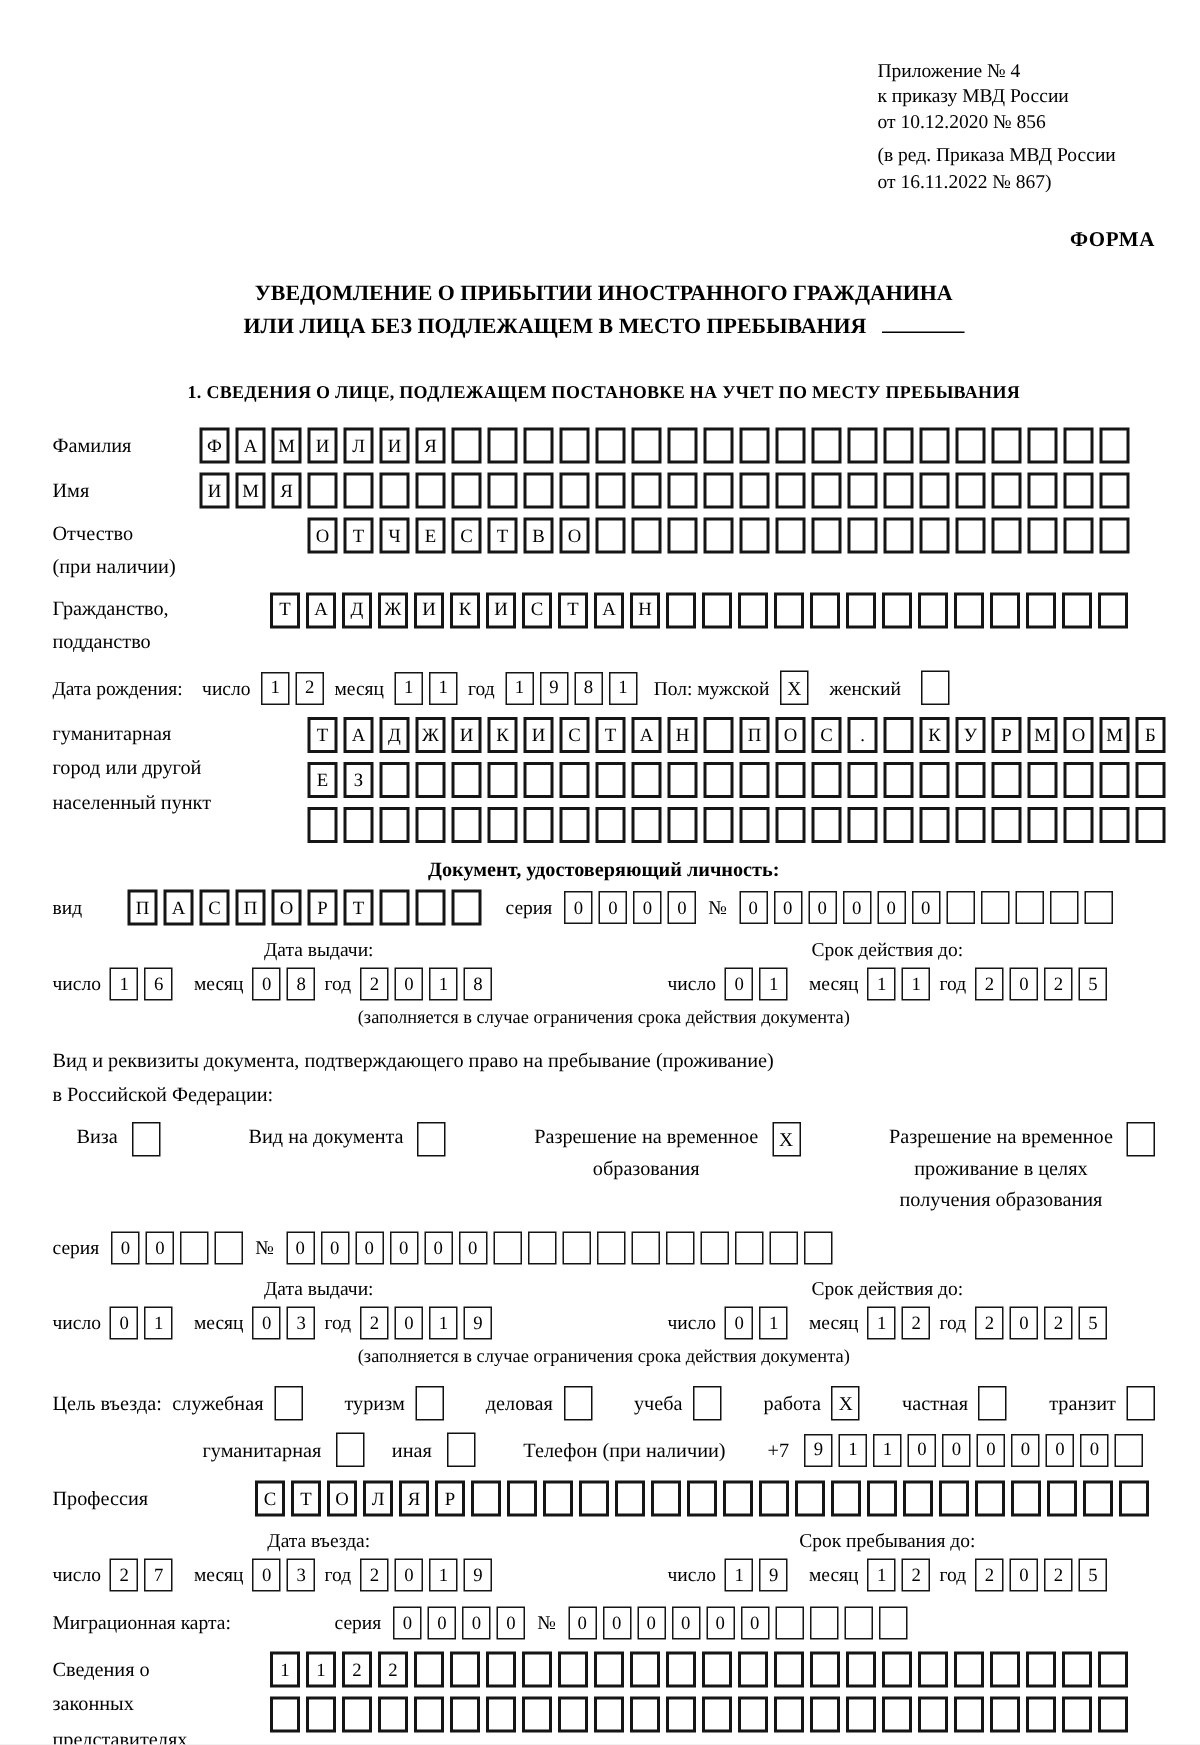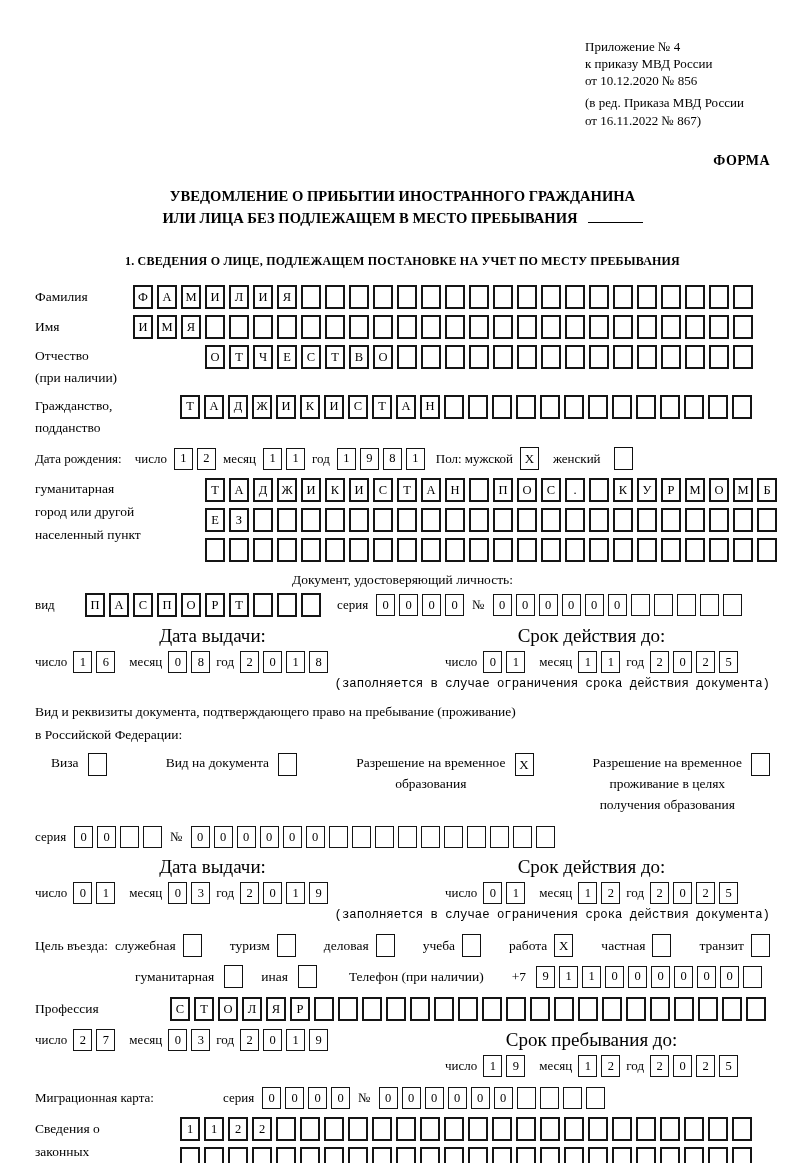--- a/index.html
+++ b/index.html
@@ -19,26 +19,26 @@
   .lblcol{font-size:13.5px;line-height:1.62;flex:0 0 auto;}
   .cells{display:flex;gap:4px;flex:0 0 auto;}
   .cell{width:16px;height:20px;border:2px solid #151515;display:flex;align-items:center;justify-content:center;
         font-size:12.5px;flex:0 0 auto;background:#fff;}
   .thin .cell{border-width:1.5px;width:17px;}
   .stack{display:flex;flex-direction:column;gap:6px;}
   .chk{width:17px;height:21px;border:1.5px solid #111;display:inline-flex;align-items:center;justify-content:center;
        font-size:13px;flex:0 0 auto;background:#fff;}
   .inline{display:flex;align-items:center;gap:8px;}
   .dlbl{font-size:13px;}
-  .center-bold{font-weight:normal;text-align:center;font-size:13.5px;margin-top:10px;}
+  .center-bold{font-weight:bold;text-align:center;font-size:13.5px;margin-top:10px;}
   .dates{display:flex;margin-top:8px;}
   .dg{display:flex;flex-direction:column;}
-  .dg .dtitle{text-align:center;font-size:19px;margin-bottom:4px;}
+  .dg .dtitle{text-align:center;font-size:13px;margin-bottom:4px;}
   .dg .dline{display:flex;align-items:center;gap:6px;}
-  .note{font-size:12.3px;text-align:right;margin-top:4px;font-family:Liberation Mono, monospace;}
+  .note{font-size:12.3px;text-align:center;margin-top:4px;}
   .intro{font-size:13.5px;margin-top:10px;line-height:1.7;}
   .opts{display:flex;justify-content:space-between;align-items:flex-start;margin-top:6px;}
   .opt{display:flex;align-items:flex-start;gap:9px;margin-left:16px;}
   .opt .olines{font-size:13.5px;text-align:center;line-height:1.55;}
   .purpose{display:flex;justify-content:space-between;align-items:center;margin-top:12px;font-size:13.5px;}
   .purpose .pi{display:flex;align-items:center;gap:7px;}
   .purpose2{display:flex;align-items:center;margin-top:8px;font-size:13.5px;margin-left:100px;gap:10px;}
 </style>
 </head>
 <body>
@@ -584,20 +584,21 @@
         <span class="cell"></span>
         <span class="cell"></span>
         <span class="cell"></span>
         <span class="cell"></span>
         <span class="cell"></span>
       </span>
   </div>
 
   <div class="dates">
     <div class="dg" style="width:355px;">
+      <div class="dtitle">Дата въезда:</div>
       <div class="dline">
         <span class="dlbl">число</span>
         <span class="cells thin">
             <span class="cell">2</span>
             <span class="cell">7</span>
           </span>
         <span class="dlbl" style="margin-left:8px;">месяц</span>
         <span class="cells thin">
             <span class="cell">0</span>
             <span class="cell">3</span>

